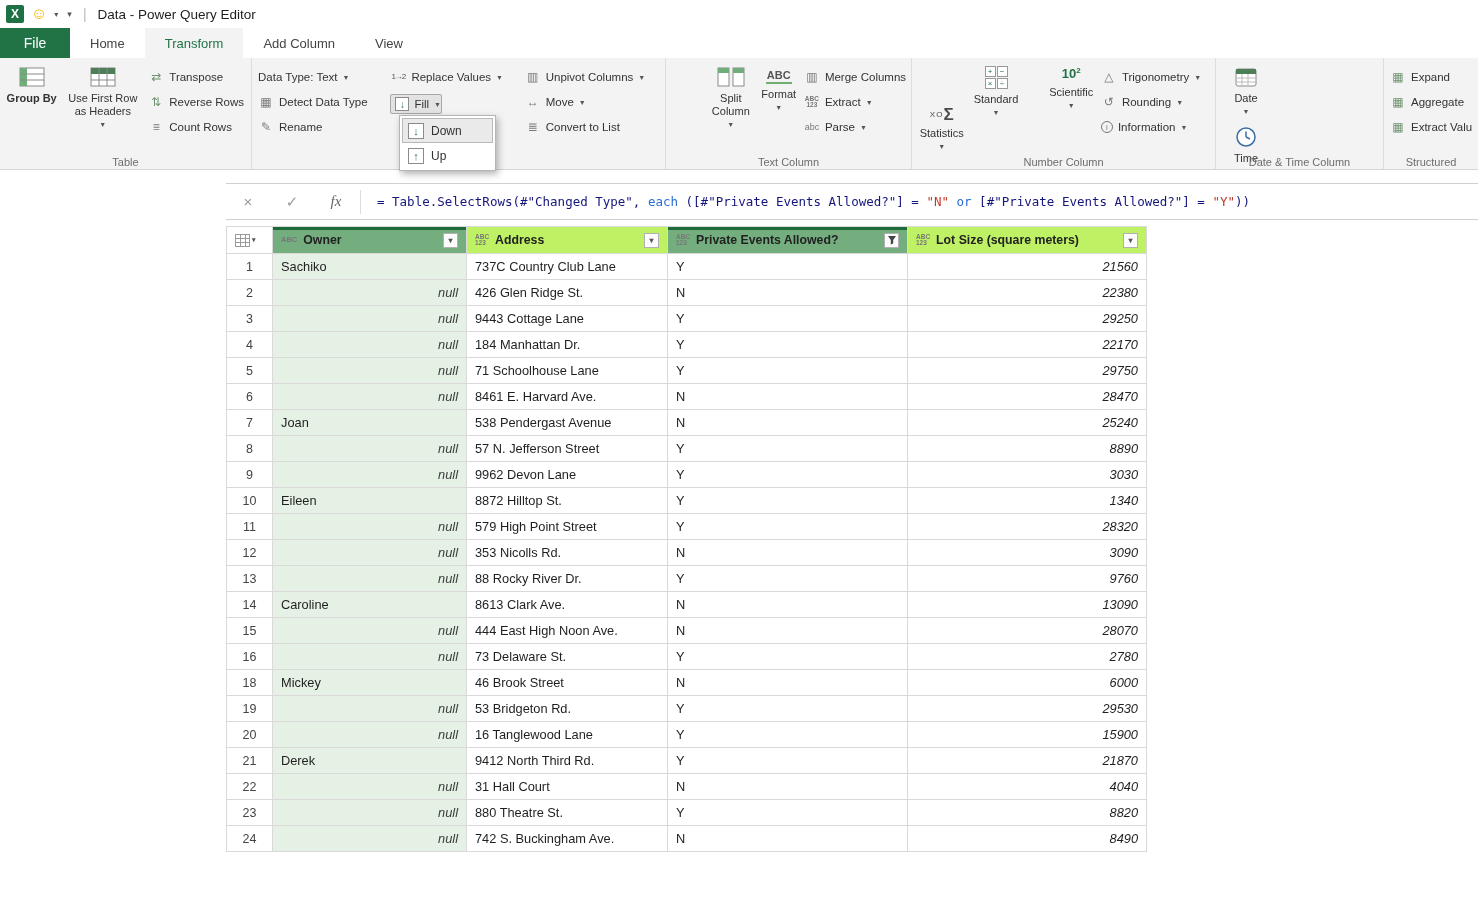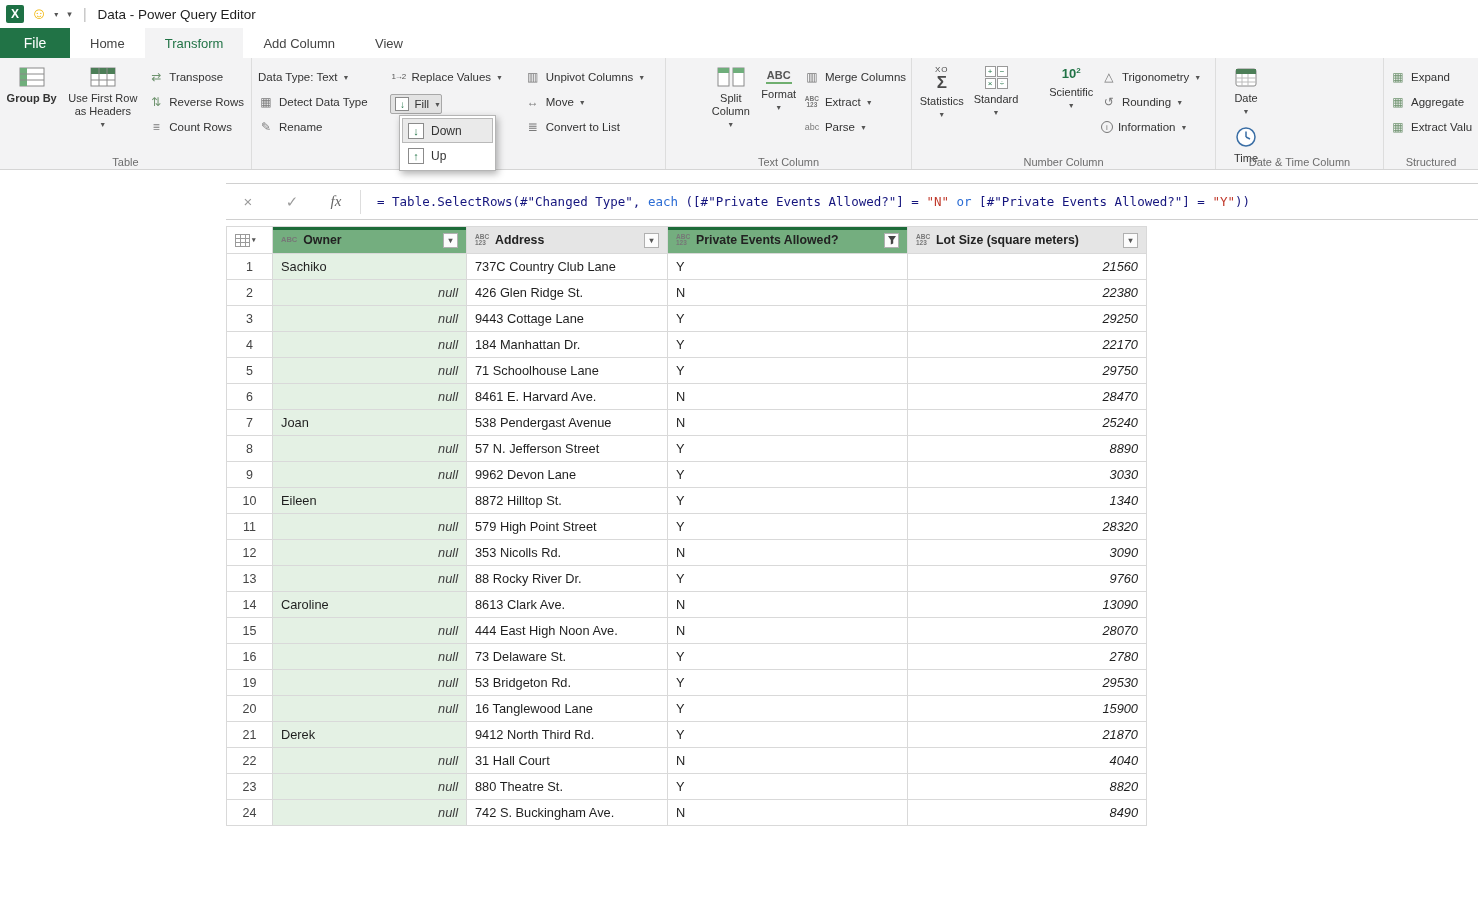--- a/index.html
+++ b/index.html
@@ -35,21 +35,21 @@
   .stack { display:flex; flex-direction:column; gap:9px; padding-top:8px; }
   .smallbtn { display:flex; align-items:center; gap:5px; font-size:11.5px; color:#333; white-space:nowrap; height:16px; }
   .sic { width:16px; flex-shrink:0; text-align:center; color:#6f936f; font-size:12px; line-height:1; }
   .sic.gray { color:#7a7a7a; }
   .mini-replace { font-size:8px; color:#555; letter-spacing:-1px; }
   .boxarrow { width:14px; height:14px; border:1px solid #8b8b8b; background:#fff; display:flex; align-items:center;
     justify-content:center; font-size:10px; color:#217346; flex-shrink:0; }
   .pressed { border:1px solid #a8a8a8; background:#e3e3e3; padding:0 4px; border-radius:2px; height:20px; }
   .info-circ { width:12px; height:12px; border-radius:50%; border:1px solid #777; font-size:8px; color:#777;
     display:flex; align-items:center; justify-content:center; flex-shrink:0; }
-  .stat-ic { display:flex; flex-direction:column; align-items:center; line-height:1; color:#4a4a4a; }
+  .stat-ic { display:flex; flex-direction:row; align-items:center; line-height:1; color:#4a4a4a;margin-top:40px; }
   .stat-ic .top { font-size:8px; letter-spacing:1px; }
   .stat-ic .sig { font-size:17px; font-weight:bold; }
   .std-ic { display:grid; grid-template-columns:11px 11px; grid-gap:1px; }
   .std-ic span { height:11px; border:1px solid #999; background:#fff; font-size:8px; color:#217346;
     display:flex; align-items:center; justify-content:center; }
   .sci-ic { font-size:13px; font-weight:bold; color:#217346; }
   .sci-ic sup { font-size:8px; }
   .fmt-ic { font-size:11px; font-weight:bold; color:#555; border-bottom:2px solid #6fae6f; padding:3px 1px 0 1px; }
   .abc123 { display:flex; flex-direction:column; line-height:1; font-size:6.5px; color:#777; font-weight:bold; }
 
@@ -77,21 +77,21 @@
   .fb-fx { font-family:"Liberation Serif", serif; font-style:italic; color:#666; font-size:15px; }
   .fb-div { width:1px; height:24px; background:#ddd; margin:0 2px; }
   .fb-text { padding-left:14px; font-family:"DejaVu Sans Mono", monospace; font-size:12.5px; white-space:pre; }
   .seg-plain { color:#15157e; }
   .seg-keyword { color:#2b6cd4; }
   .seg-string { color:#c0392b; }
 
   
   .pq-table { margin-top:6px; border-collapse:collapse; table-layout:fixed; font-size:12.8px; }
   .pq-table th, .pq-table td { border:1px solid #d9d9d9; padding:0 8px; overflow:hidden; white-space:nowrap; }
-  .pq-table th { height:27px; background:#e5e5e5; font-weight:bold; color:#222; text-align:left; }
+  .pq-table th { height:27px; background:#bef264; font-weight:bold; color:#222; text-align:left; }
   .pq-table td { height:26px; color:#1f1f1f; }
   th.sel { background:#74ae7f; box-shadow:inset 0 3px 0 #1d6b39; }
   .th-in { display:flex; align-items:center; gap:6px; }
   .th-name { flex:1; font-size:12.3px; }
   .dd { width:15px; height:15px; border:1px solid #b0b0b0; background:#fcfcfc; display:flex; align-items:center;
     justify-content:center; font-size:8px; color:#555; flex-shrink:0; }
   td.rownum { text-align:center; color:#444; background:#fff; font-size:12.5px; }
   th.rownum-h { background:#fff; }
   td.selcol { background:#e4f1e4; }
   td.nullv { text-align:right; font-style:italic; color:#3c3c3c; }
@@ -536,20 +536,27 @@
             <td class="numv">28070</td>
           </tr>
           <tr>
             <td class="rownum">16</td>
             <td class="selcol nullv">null</td>
             <td class="">73 Delaware St.</td>
             <td class="">Y</td>
             <td class="numv">2780</td>
           </tr>
           <tr>
+            <td class="rownum">18</td>
+            <td class="selcol">Mickey</td>
+            <td class="">46 Brook Street</td>
+            <td class="">N</td>
+            <td class="numv">6000</td>
+          </tr>
+          <tr>
             <td class="rownum">19</td>
             <td class="selcol nullv">null</td>
             <td class="">53 Bridgeton Rd.</td>
             <td class="">Y</td>
             <td class="numv">29530</td>
           </tr>
           <tr>
             <td class="rownum">20</td>
             <td class="selcol nullv">null</td>
             <td class="">16 Tanglewood Lane</td>

